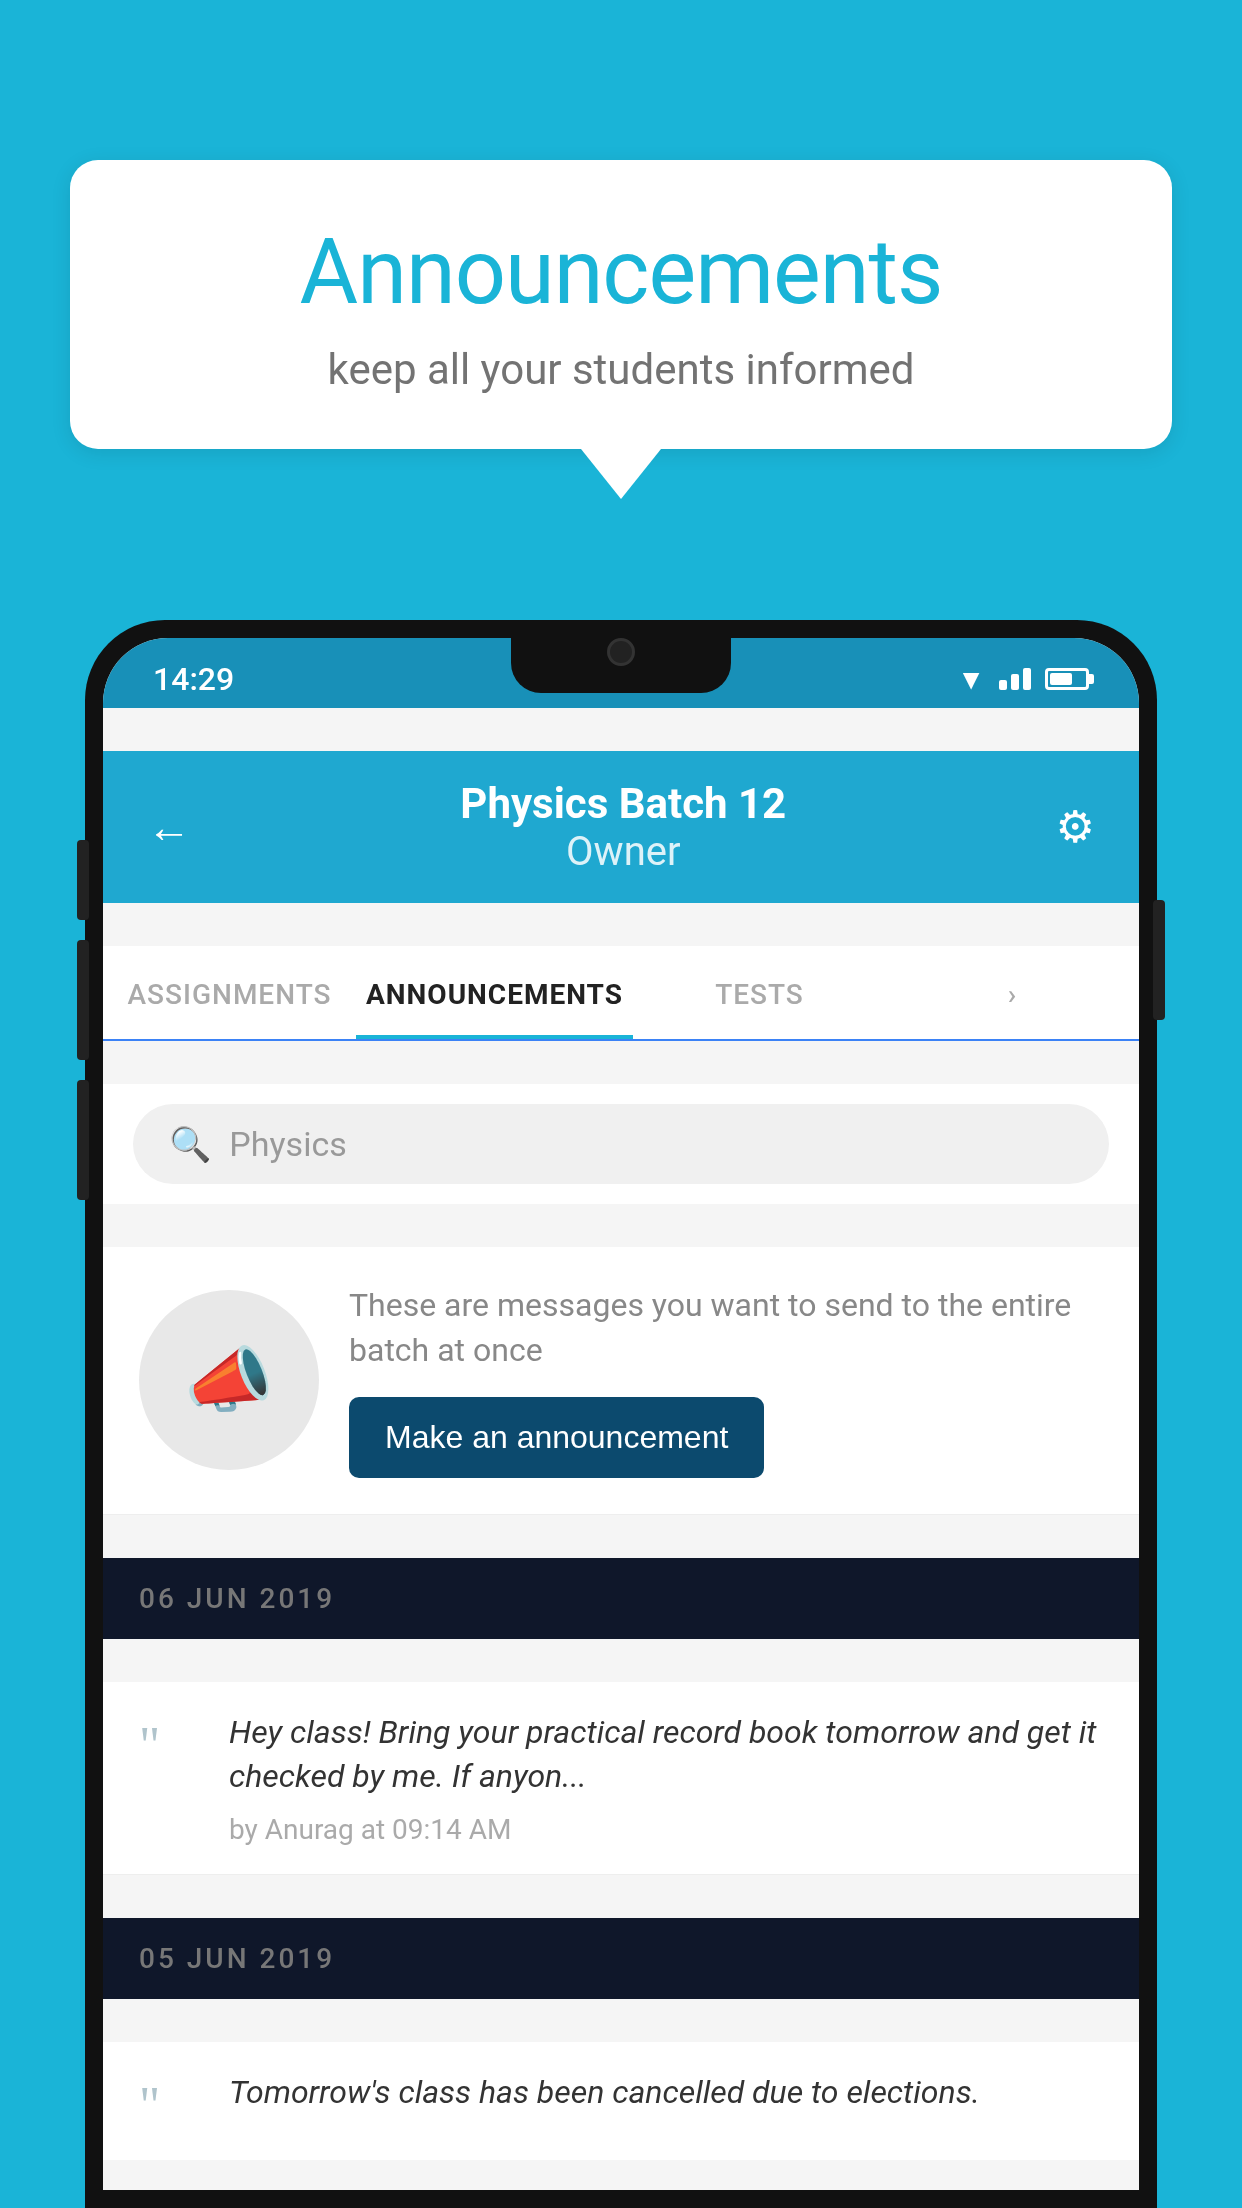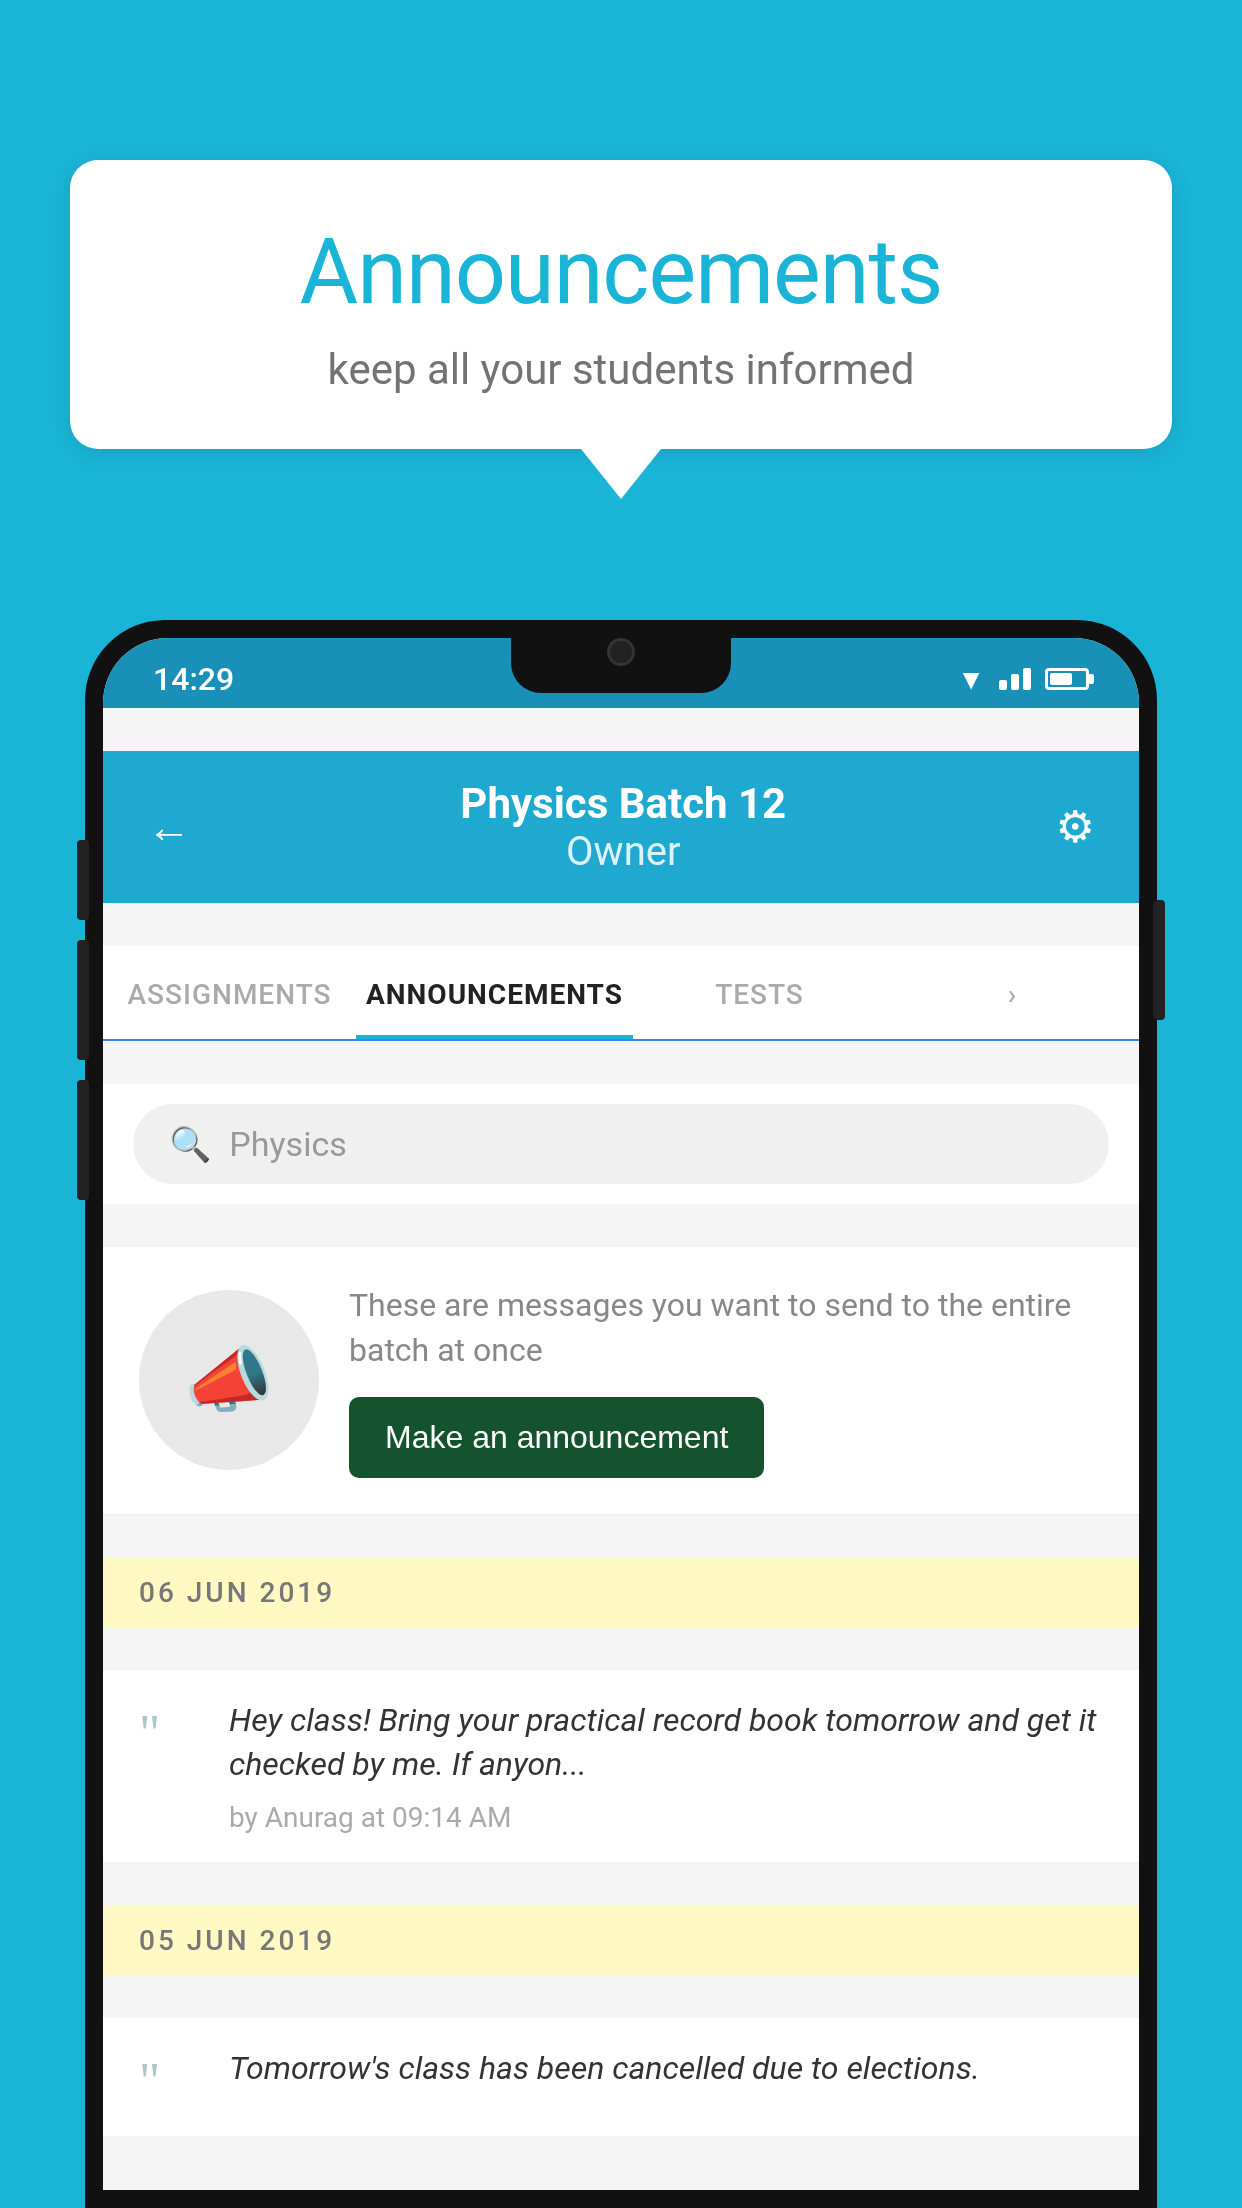--- a/index.html
+++ b/index.html
@@ -345,35 +345,35 @@
     }
 
     .announcement-desc {
       font-size: 32px;
       color: #888;
       line-height: 1.4;
       margin-bottom: 24px;
     }
 
     .make-announcement-btn {
-      background: #14532d;
+      background: #0c4a6e;
       color: white;
       border: none;
       border-radius: 10px;
       padding: 22px 36px;
       font-size: 32px;
       font-weight: 500;
       cursor: pointer;
       white-space: nowrap;
     }
 
     
     .date-separator {
-      background: #fef9c3;
-      padding: 18px 36px;
+      background: #0f172a;
+      padding: 24px 36px;
     }
 
     .date-text {
       font-size: 28px;
       color: #777;
       letter-spacing: 3px;
       font-weight: 500;
     }
 
     

